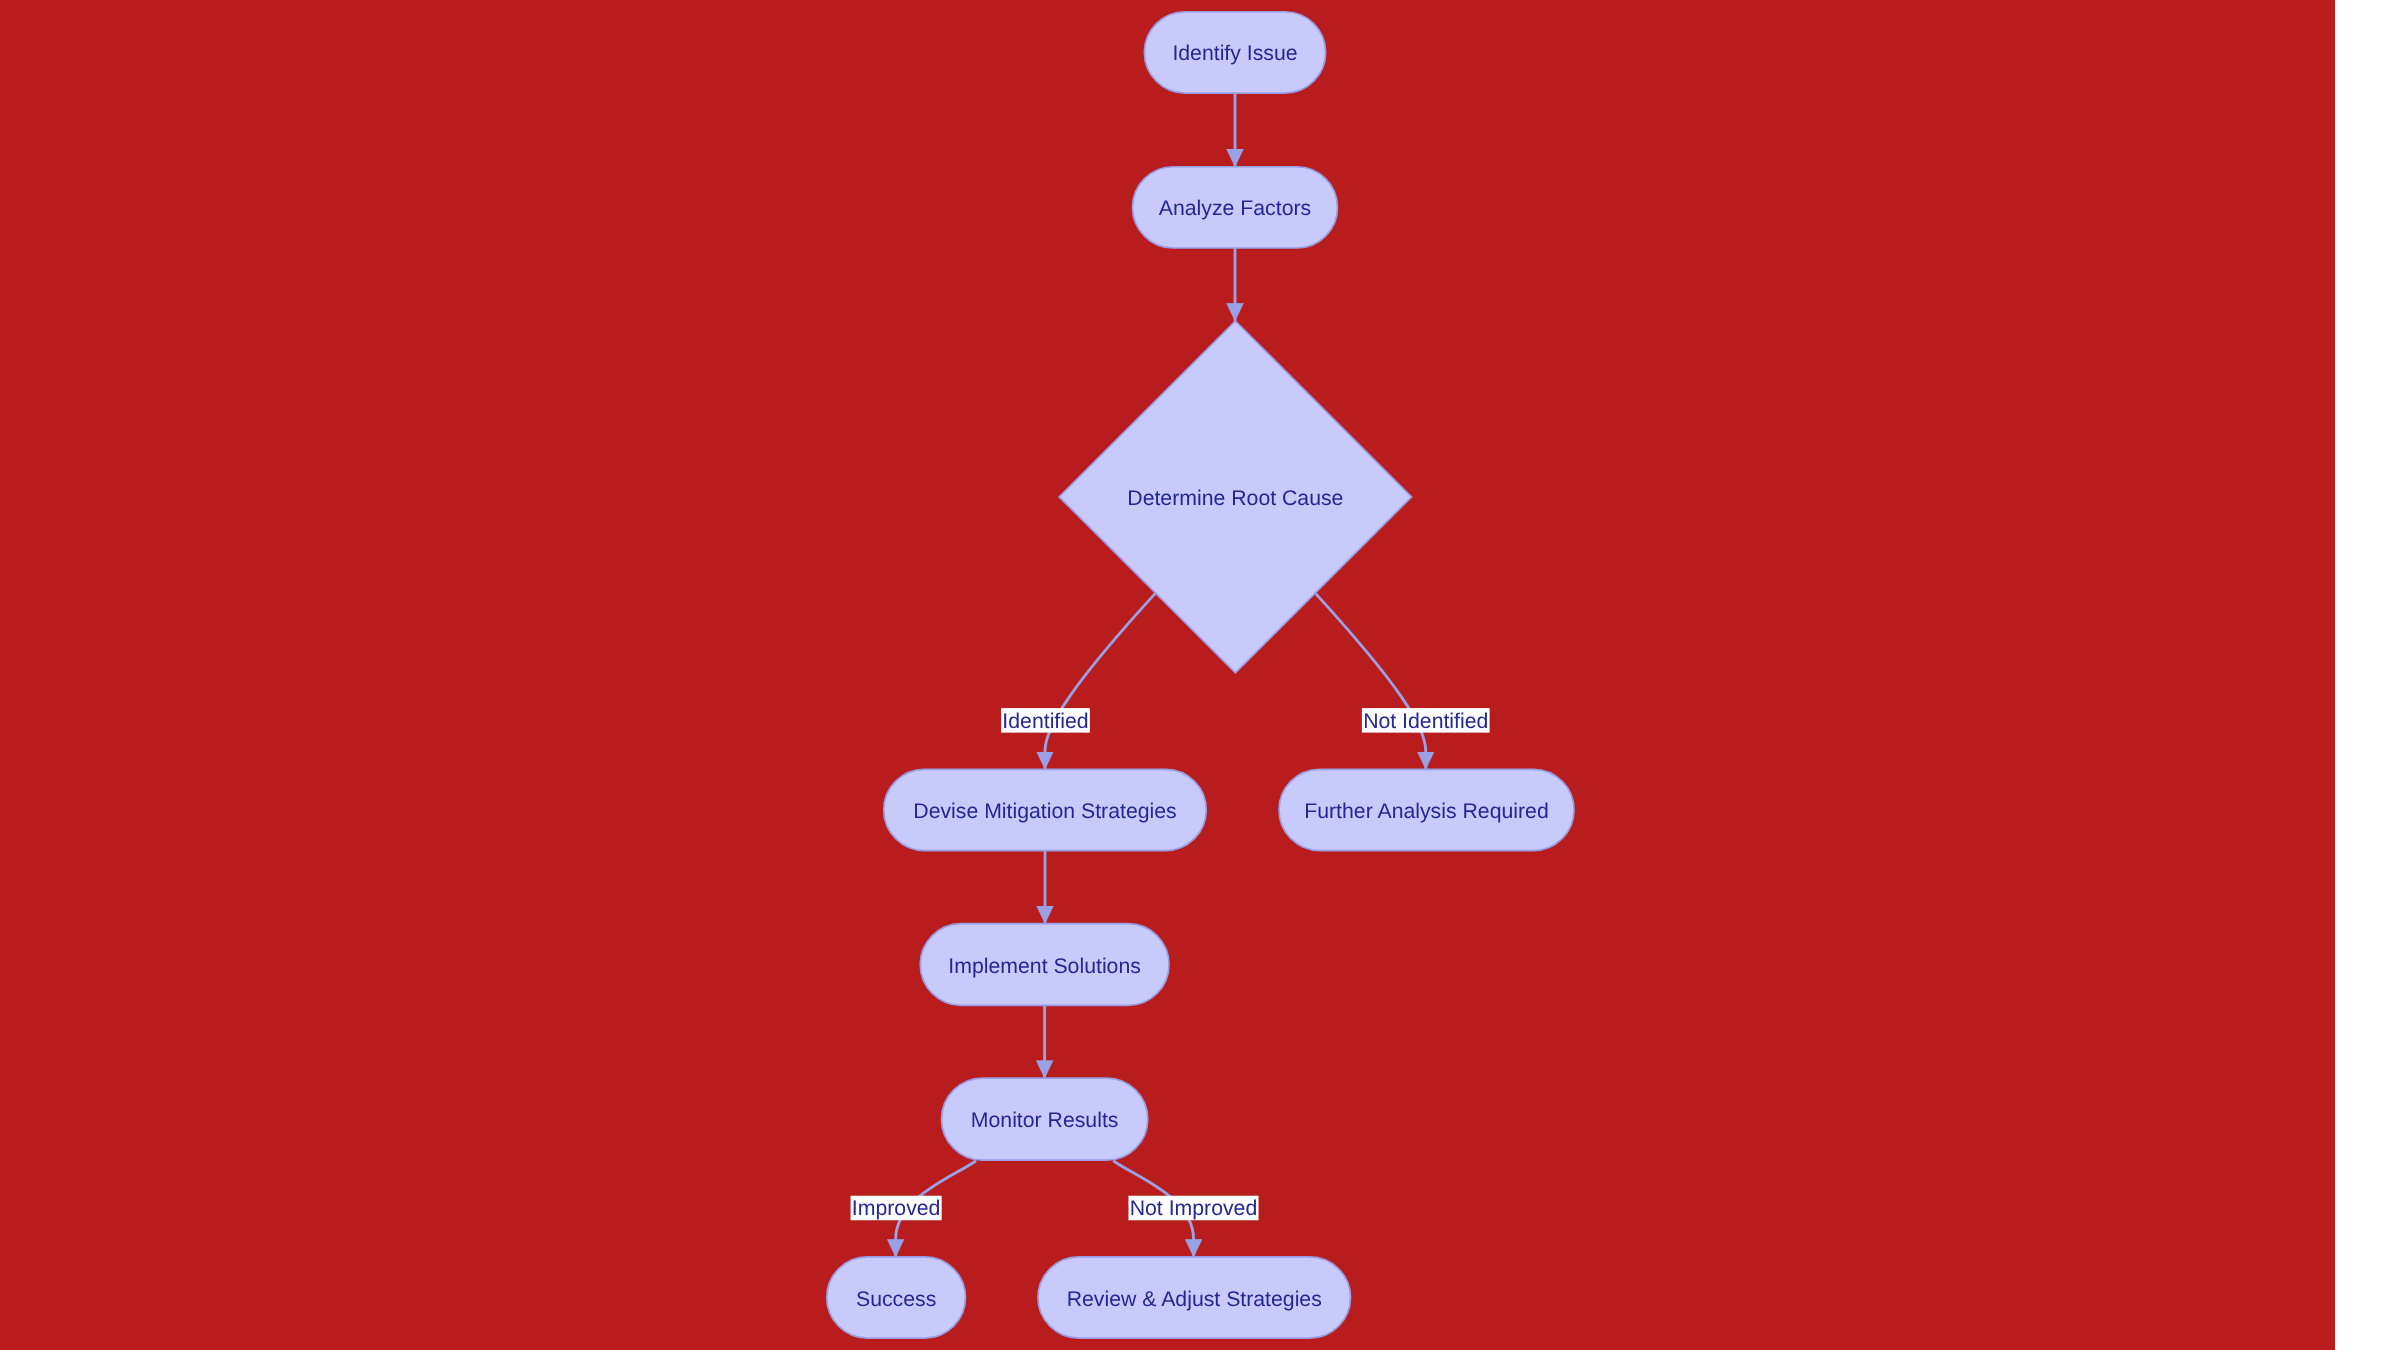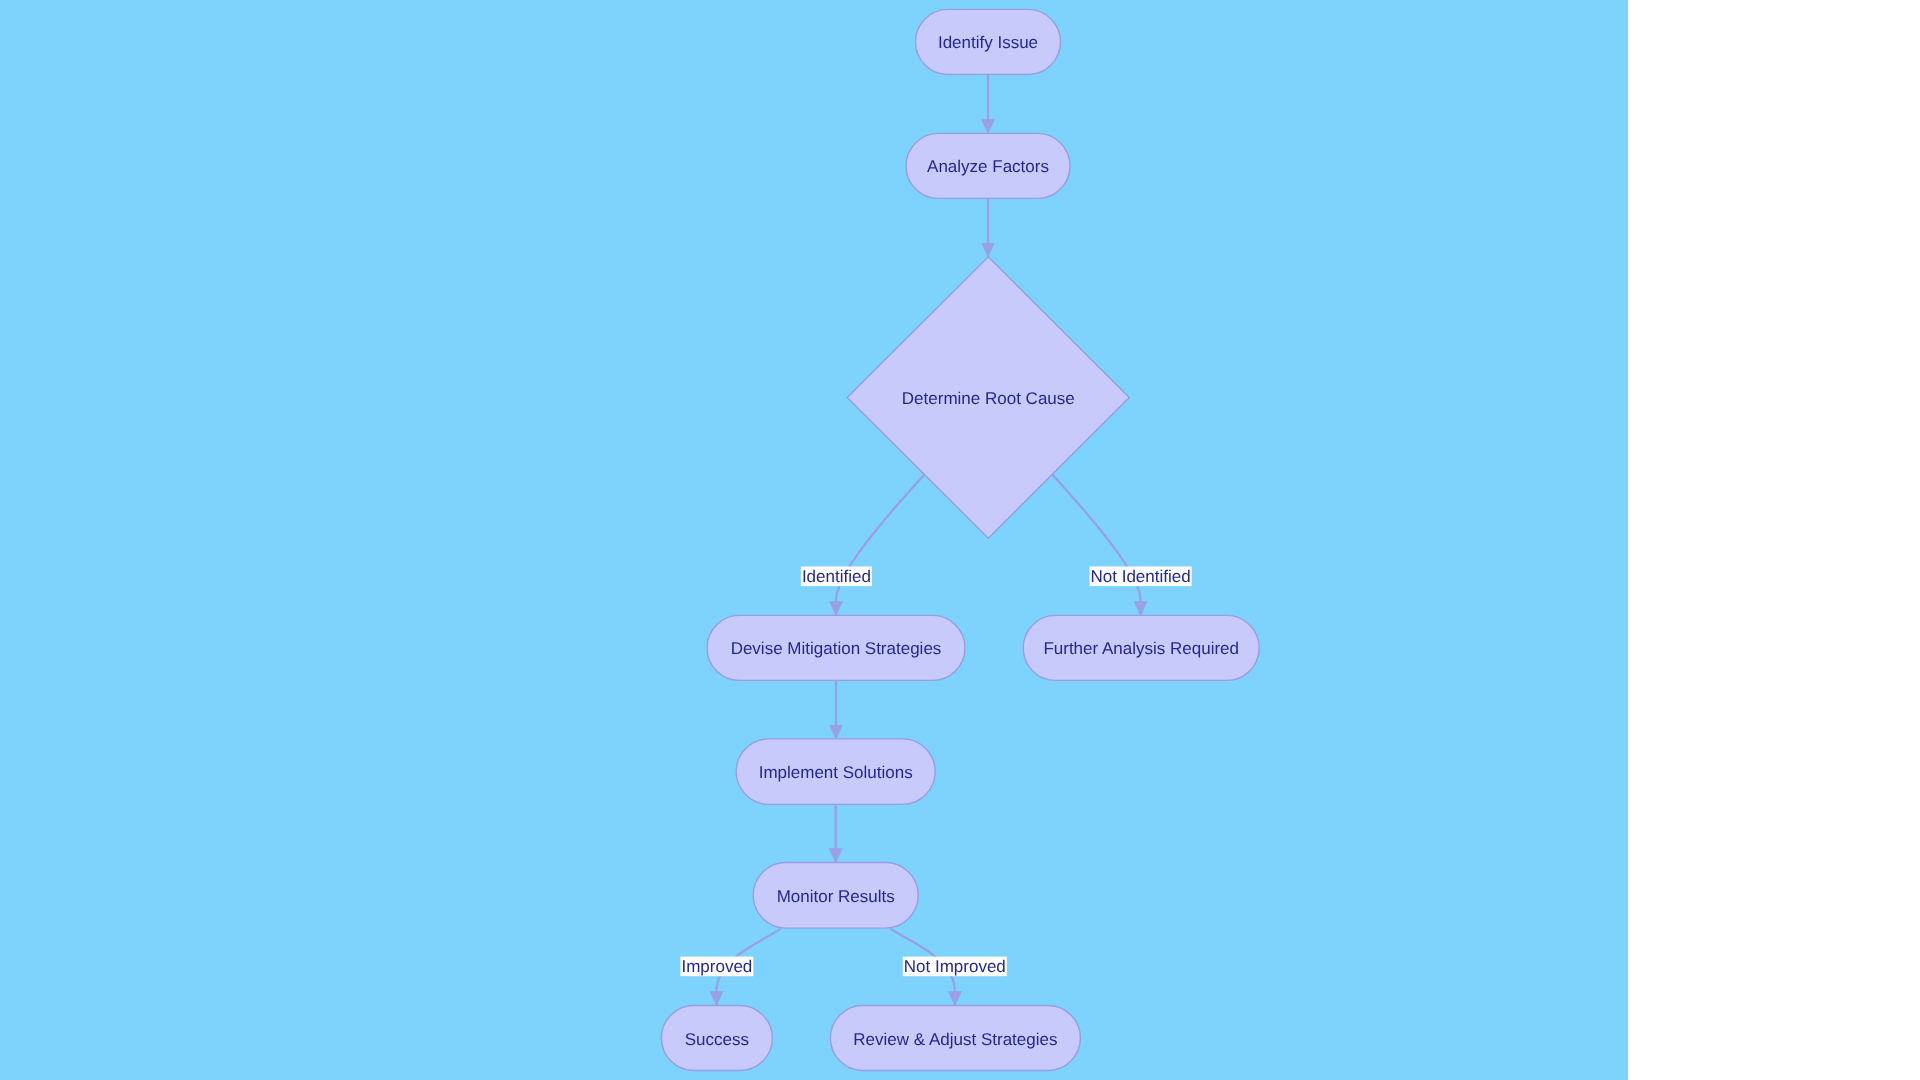--- a/index.html
+++ b/index.html
@@ -2,21 +2,21 @@
 <html><head>
 <meta charset="utf-8">
 <title>Root Cause Analysis Flowchart</title>
 <style>
   html,body{margin:0;padding:0;background:#ffffff;}
   body{width:1920px;height:1080px;overflow:hidden;
        font-family:"Liberation Sans",sans-serif;
        -webkit-font-smoothing:antialiased;
        -moz-osx-font-smoothing:grayscale;
        text-rendering:geometricPrecision;}
-  #stage{position:relative;width:1628px;height:1080px;background:#7dd3fc;}
+  #stage{position:relative;width:1868px;height:1080px;background:#b91c1c;}
   svg#flow{position:absolute;left:0;top:0;width:1920px;height:1080px;display:block;
            shape-rendering:geometricPrecision;}
   svg text{will-change:opacity;}
   .node-shape{fill:#C9CAFC;stroke:#989DE4;stroke-width:1.4px;}
   .node-label{font-family:"Liberation Sans",sans-serif;font-size:17px;fill:#232793;
               text-anchor:middle;}
   .edge-path{fill:none;stroke:#9AA0E6;stroke-width:2.3px;stroke-linecap:butt;
              stroke-linejoin:round;}
   .edge-label{font-family:"Liberation Sans",sans-serif;font-size:17px;fill:#232793;
               text-anchor:middle;}

